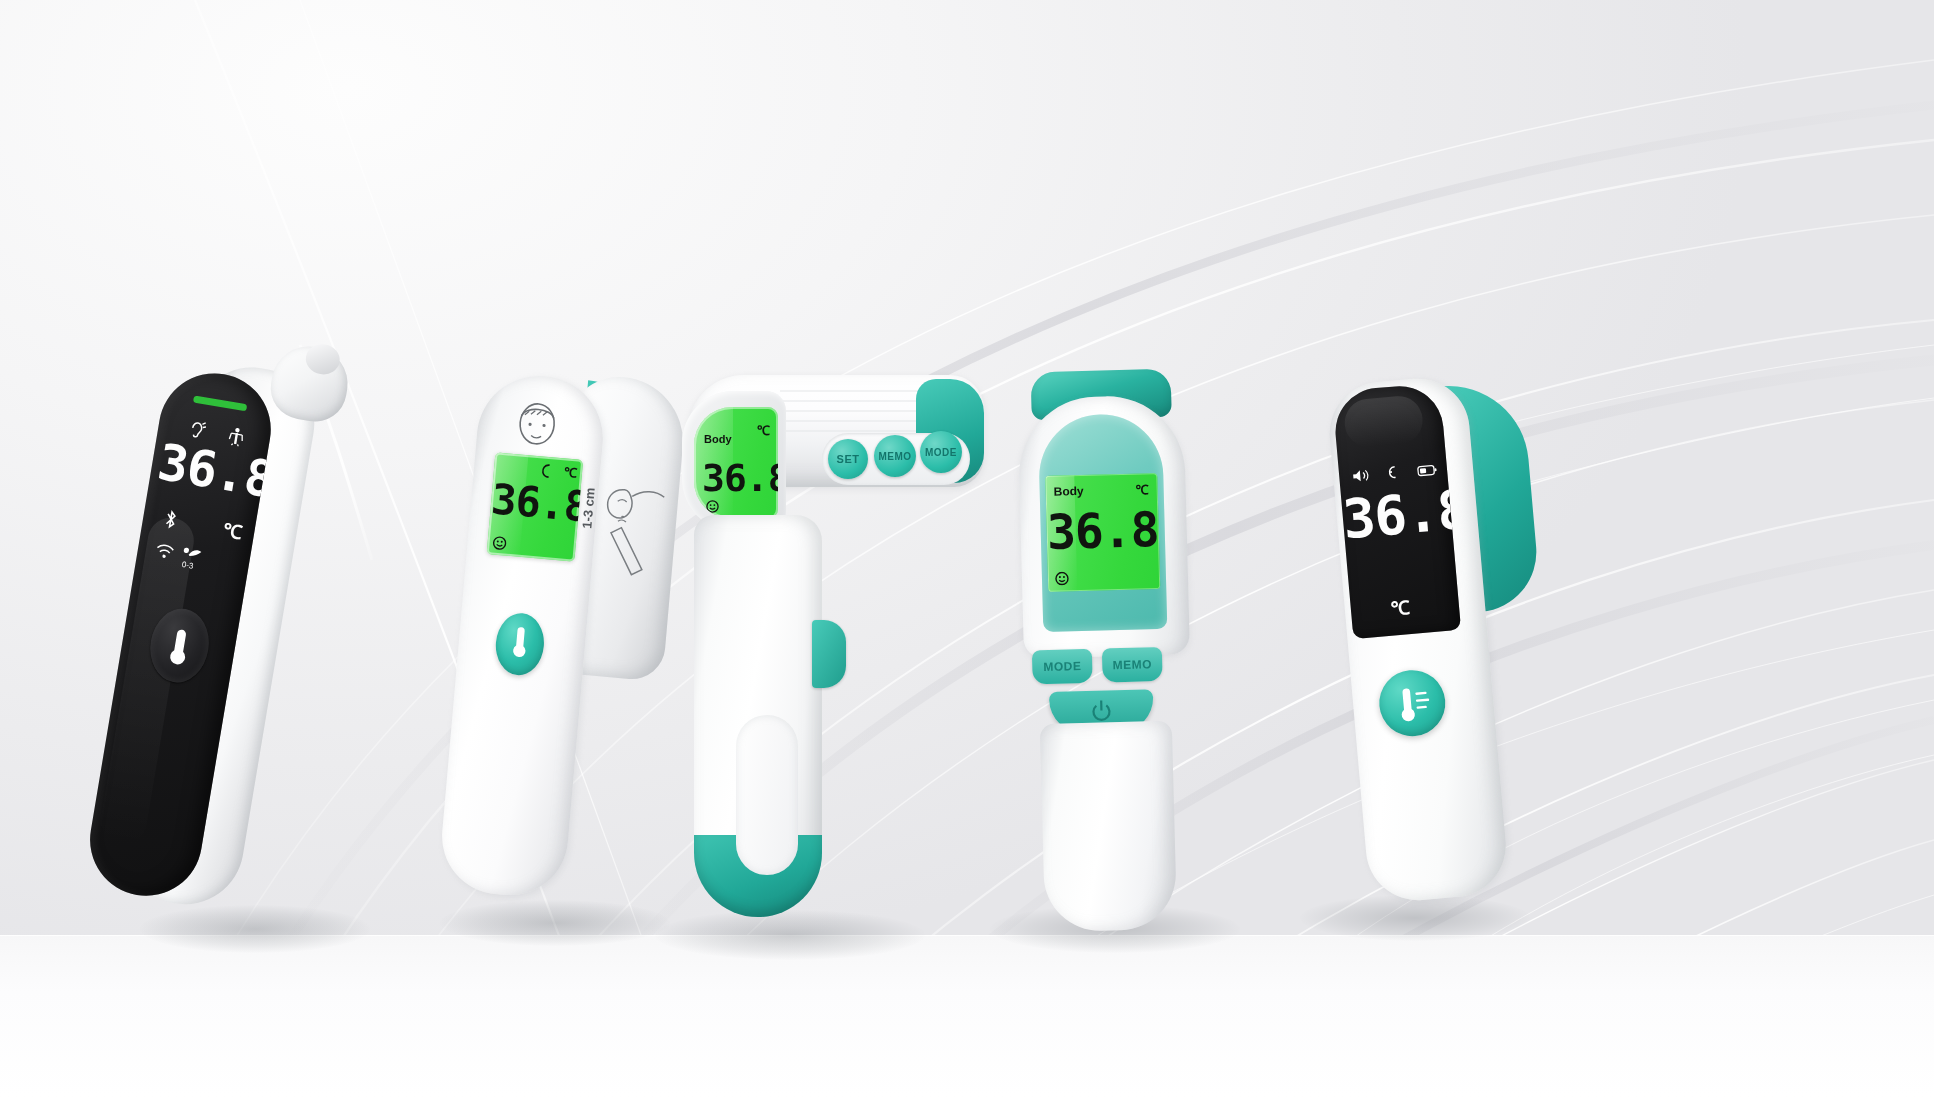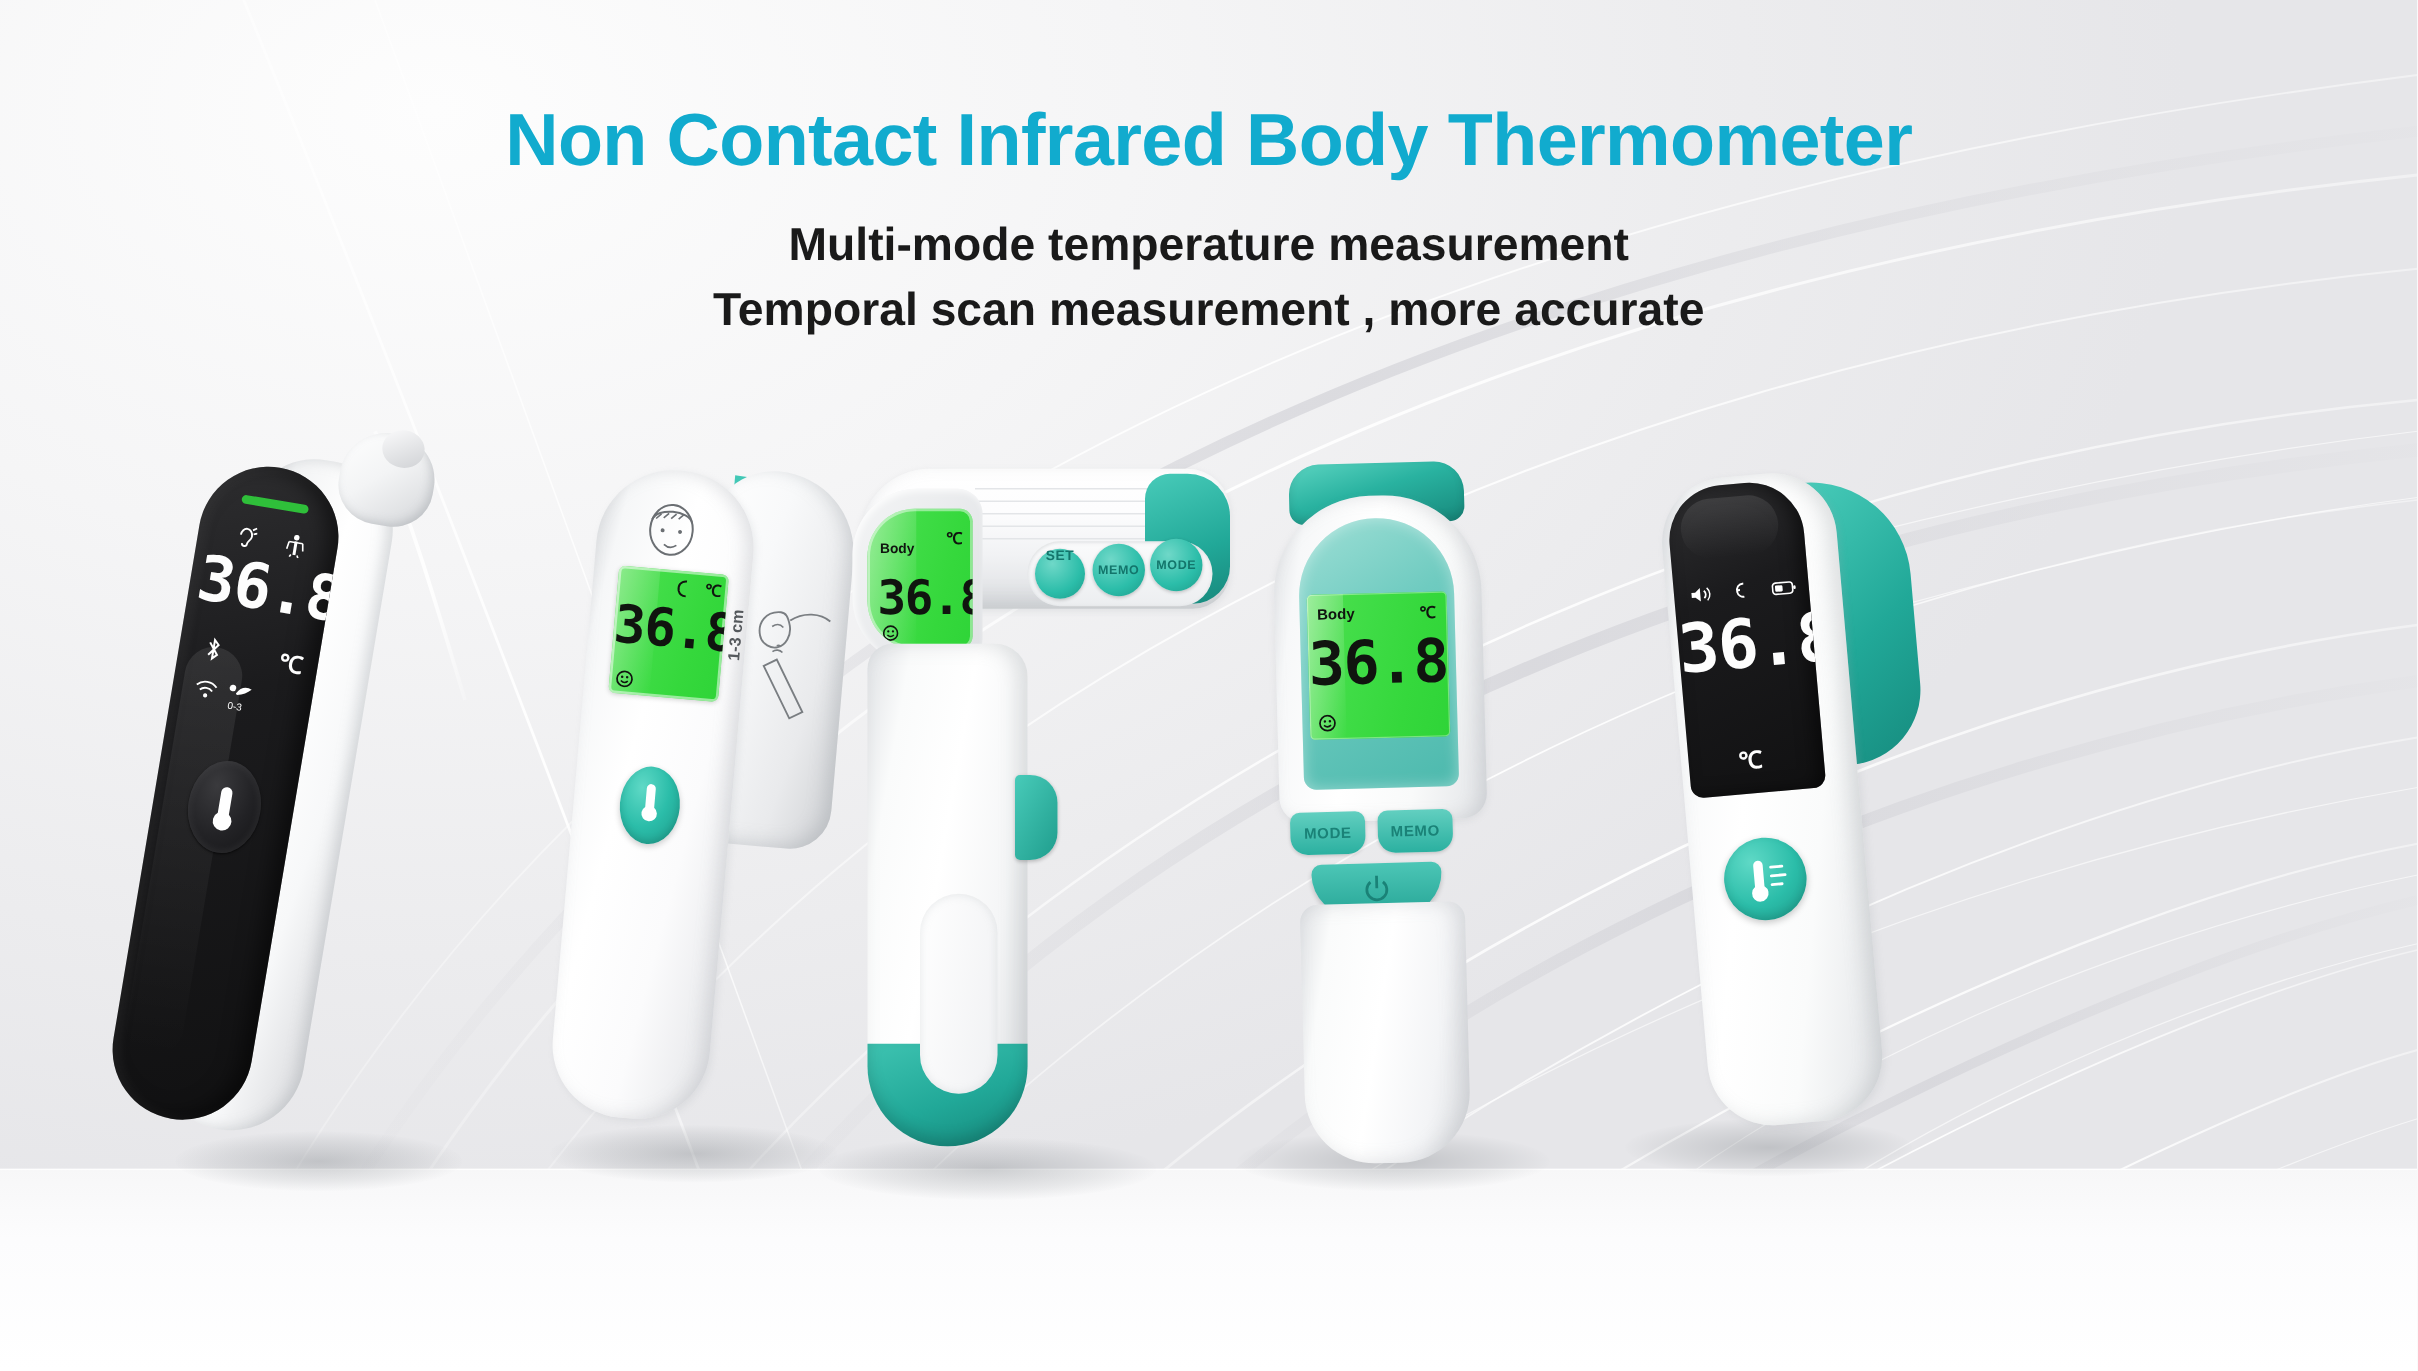--- a/index.html
+++ b/index.html
@@ -120,27 +120,20 @@
       <path d="M 1500 1097 C 1620 1020 1820 930 1934 895" stroke-width="1"></path>
       <path d="M 1620 1097 C 1720 1040 1870 975 1934 950" stroke-width="1"></path>
       <path d="M 1340 470 C 1500 420 1720 370 1934 345" stroke-width="1"></path>
       <path d="M 1400 520 C 1560 470 1760 420 1934 398" stroke-width="1"></path>
     </g>
   </svg>
 
   <div class="floor"></div>
   <div class="floor-line"></div>
 
-  <div class="headings">
-    <div class="title">Non Contact Infrared Body Thermometer</div>
-    <div class="subtitle">
-      <div>Multi-mode temperature measurement</div>
-      <div>Temporal scan measurement , more accurate</div>
-    </div>
-  </div>
 
   <div class="shadow" style="left:140px; top:905px; width:230px; height:48px;"></div>
 
   <div class="product" style="left:150px; top:330px; width:240px; height:600px; transform:rotate(9.5deg); transform-origin:50% 10%;">
 
     <div style="position:absolute; left:52px; top:40px; width:118px; height:542px;
                 border-radius:58px 58px 62px 62px;
                 background:linear-gradient(100deg,#c9cbcd 0%,#f2f3f4 16%,#ffffff 42%,#f7f8f9 70%,#d9dadd 100%);
                 box-shadow:inset -5px 0 11px rgba(150,155,160,.35);"></div>
 
@@ -327,21 +320,21 @@
       </svg>
     </div>
 
     <div style="position:absolute; left:152px; top:68px; width:148px; height:52px;
                 border-radius:26px;
                 background:linear-gradient(180deg,#fbfbfc,#eceef0);
                 box-shadow:inset 0 1px 3px rgba(150,155,160,.3);"></div>
 
     <div style="position:absolute; left:158px; top:74px; width:40px; height:40px; border-radius:50%;
                 background:radial-gradient(circle at 35% 30%, #6fd8c8 0%, #2bbda9 60%, #1d9a89 100%);
-                display:flex; justify-content:center;
+                display:flex; align-items:center; justify-content:center;
                 box-shadow:0 1px 3px rgba(0,0,0,.22);">
       <span class="btn-label" style="font-size:11px; color:#13756b;">SET</span>
     </div>
     <div style="position:absolute; left:204px; top:70px; width:42px; height:42px; border-radius:50%;
                 background:radial-gradient(circle at 35% 30%, #6fd8c8 0%, #2bbda9 60%, #1d9a89 100%);
                 display:flex; align-items:center; justify-content:center;
                 box-shadow:0 1px 3px rgba(0,0,0,.22);">
       <span class="btn-label" style="font-size:10px; color:#13756b;">MEMO</span>
     </div>
     <div style="position:absolute; left:250px; top:66px; width:42px; height:42px; border-radius:50%;

